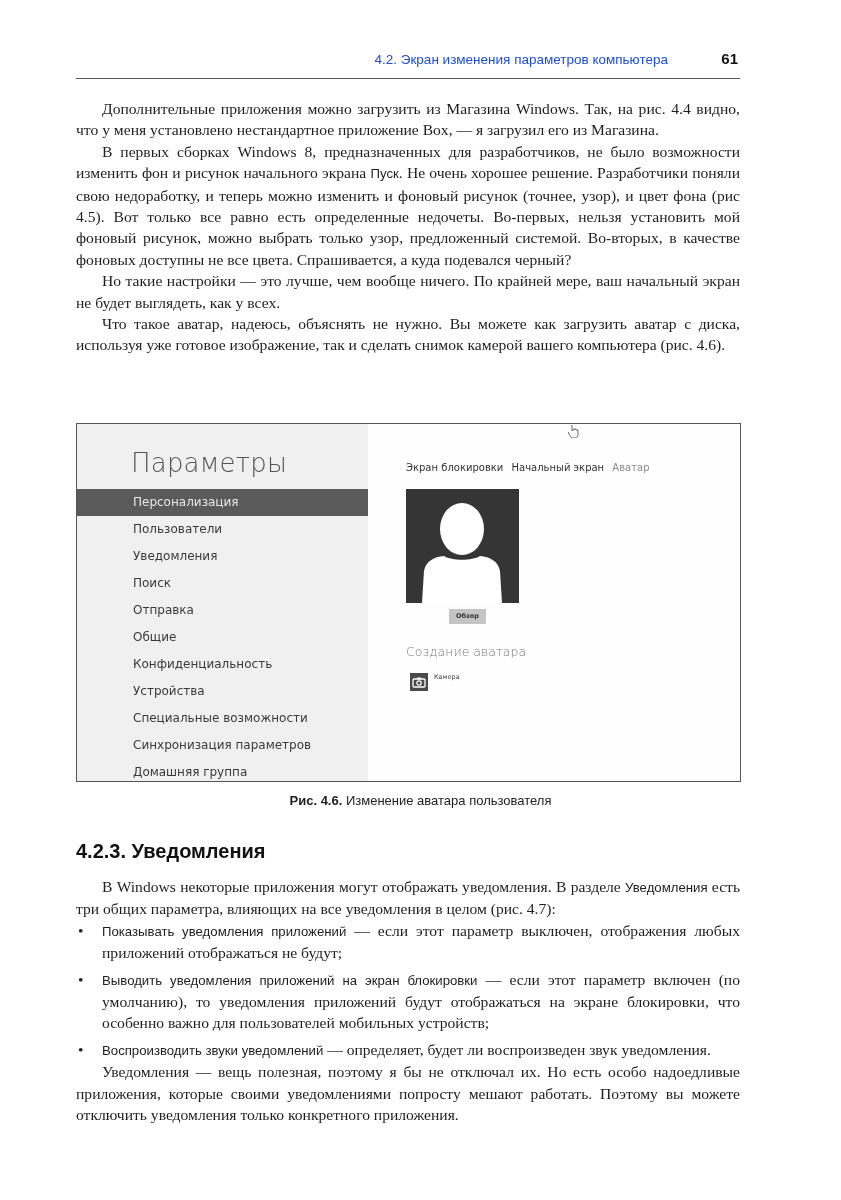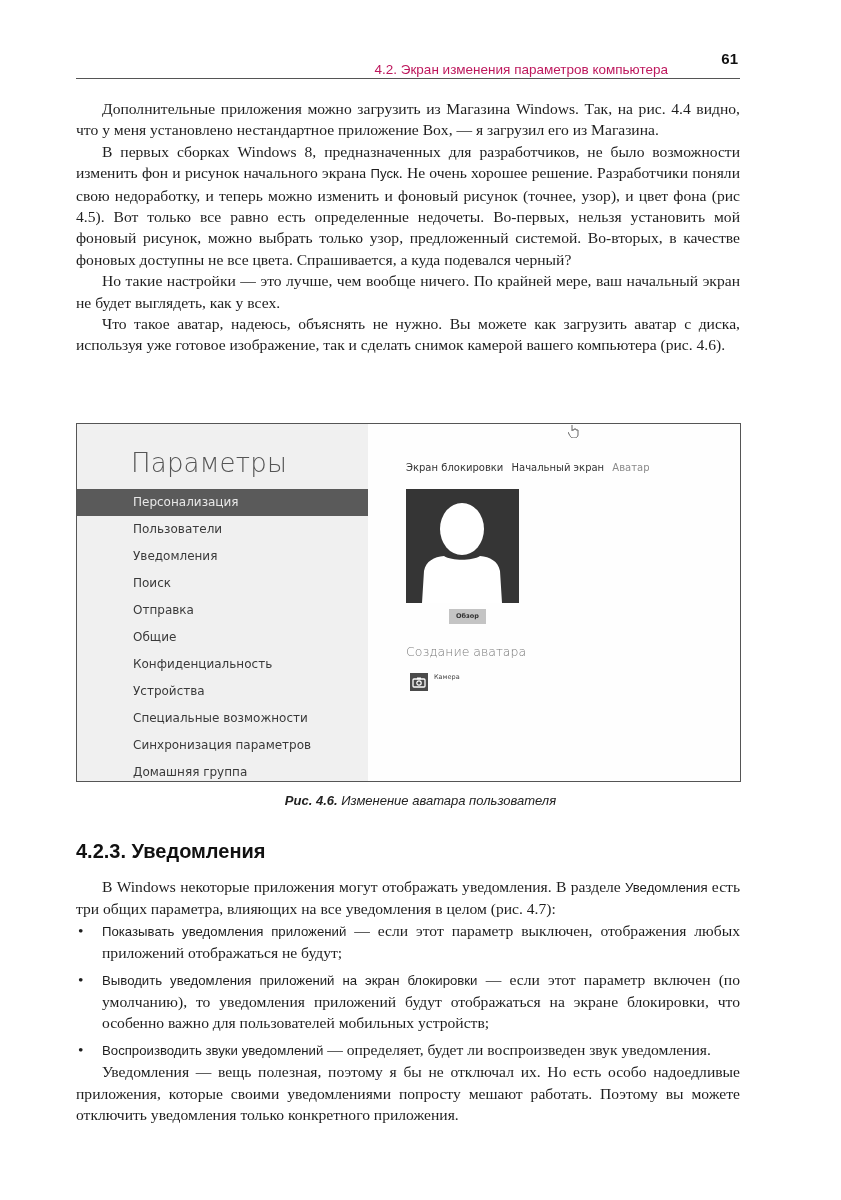--- a/index.html
+++ b/index.html
@@ -2,21 +2,21 @@
 <html><head>
 <meta charset="utf-8">
 <style>
   html, body { margin: 0; padding: 0; background: #ffffff; }
   body { width: 841px; height: 1200px; position: relative; overflow: hidden; color: #1a1a1a; }
   .running-head {
     position: absolute; left: 76px; top: 48px; width: 664px; height: 30px;
     border-bottom: 1px solid #555;
     font-family: "Liberation Sans", sans-serif;
   }
-  .running-head .title { position: absolute; right: 72px; top: 14px; font-size: 13.5px; color: #be185d; }
+  .running-head .title { position: absolute; right: 72px; top: 4px; font-size: 13.5px; color: #1d4ed8; }
   .running-head .pagenum { position: absolute; right: 2px; top: 2px; font-size: 15px; font-weight: bold; color: #111; }
 
   .body-text {
     position: absolute; left: 76px; width: 664px;
     font-family: "Liberation Serif", serif; font-size: 15.6px; line-height: 21.4px;
     text-align: justify; color: #1e1e1e;
   }
   .body-text p { margin: 0; text-indent: 26px; }
   .sans-inline { font-family: "Liberation Sans", sans-serif; font-size: 13.2px; margin-top: 46px; }
 
@@ -52,21 +52,21 @@
   .browse-btn {
     position: absolute; left: 38px; top: 185px; width: 37px; height: 15px; background: #c4c4c4;
     font-size: 6.5px; font-weight: bold; color: #333; text-align: center; line-height: 15px; cursor: pointer; margin-left: 43px;
   }
   .create-title { position: absolute; left: 38px; top: 220px; font-size: 12.5px; color: #7a7a7a; font-weight: 300; }
   .camera-btn { position: absolute; left: 42px; top: 249px; width: 18px; height: 18px; background: #4a4a4a; cursor: pointer; }
   .camera-label { position: absolute; left: 66px; top: 249px; font-size: 6.5px; color: #444; }
 
   .caption {
     position: absolute; left: 0; width: 841px; top: 793px; text-align: center;
-    font-family: "Liberation Sans", sans-serif; font-size: 13px; color: #222; font-style: italic;
+    font-family: "Liberation Sans", sans-serif; font-size: 13px; color: #222;
   }
   .caption b { font-weight: bold; }
   .section-heading {
     position: absolute; left: 76px; top: 840px;
     font-family: "Liberation Sans", sans-serif; font-size: 20px; font-weight: bold; color: #111;
   }
   ul.bullets { list-style: none; margin: 0; padding: 0; }
   ul.bullets li { position: relative; padding-left: 26px; text-indent: 0; }
   ul.bullets li .bullet { position: absolute; left: 2px; top: 0; }
   .bl { font-family: "Liberation Sans", sans-serif; font-size: 13.2px; }

